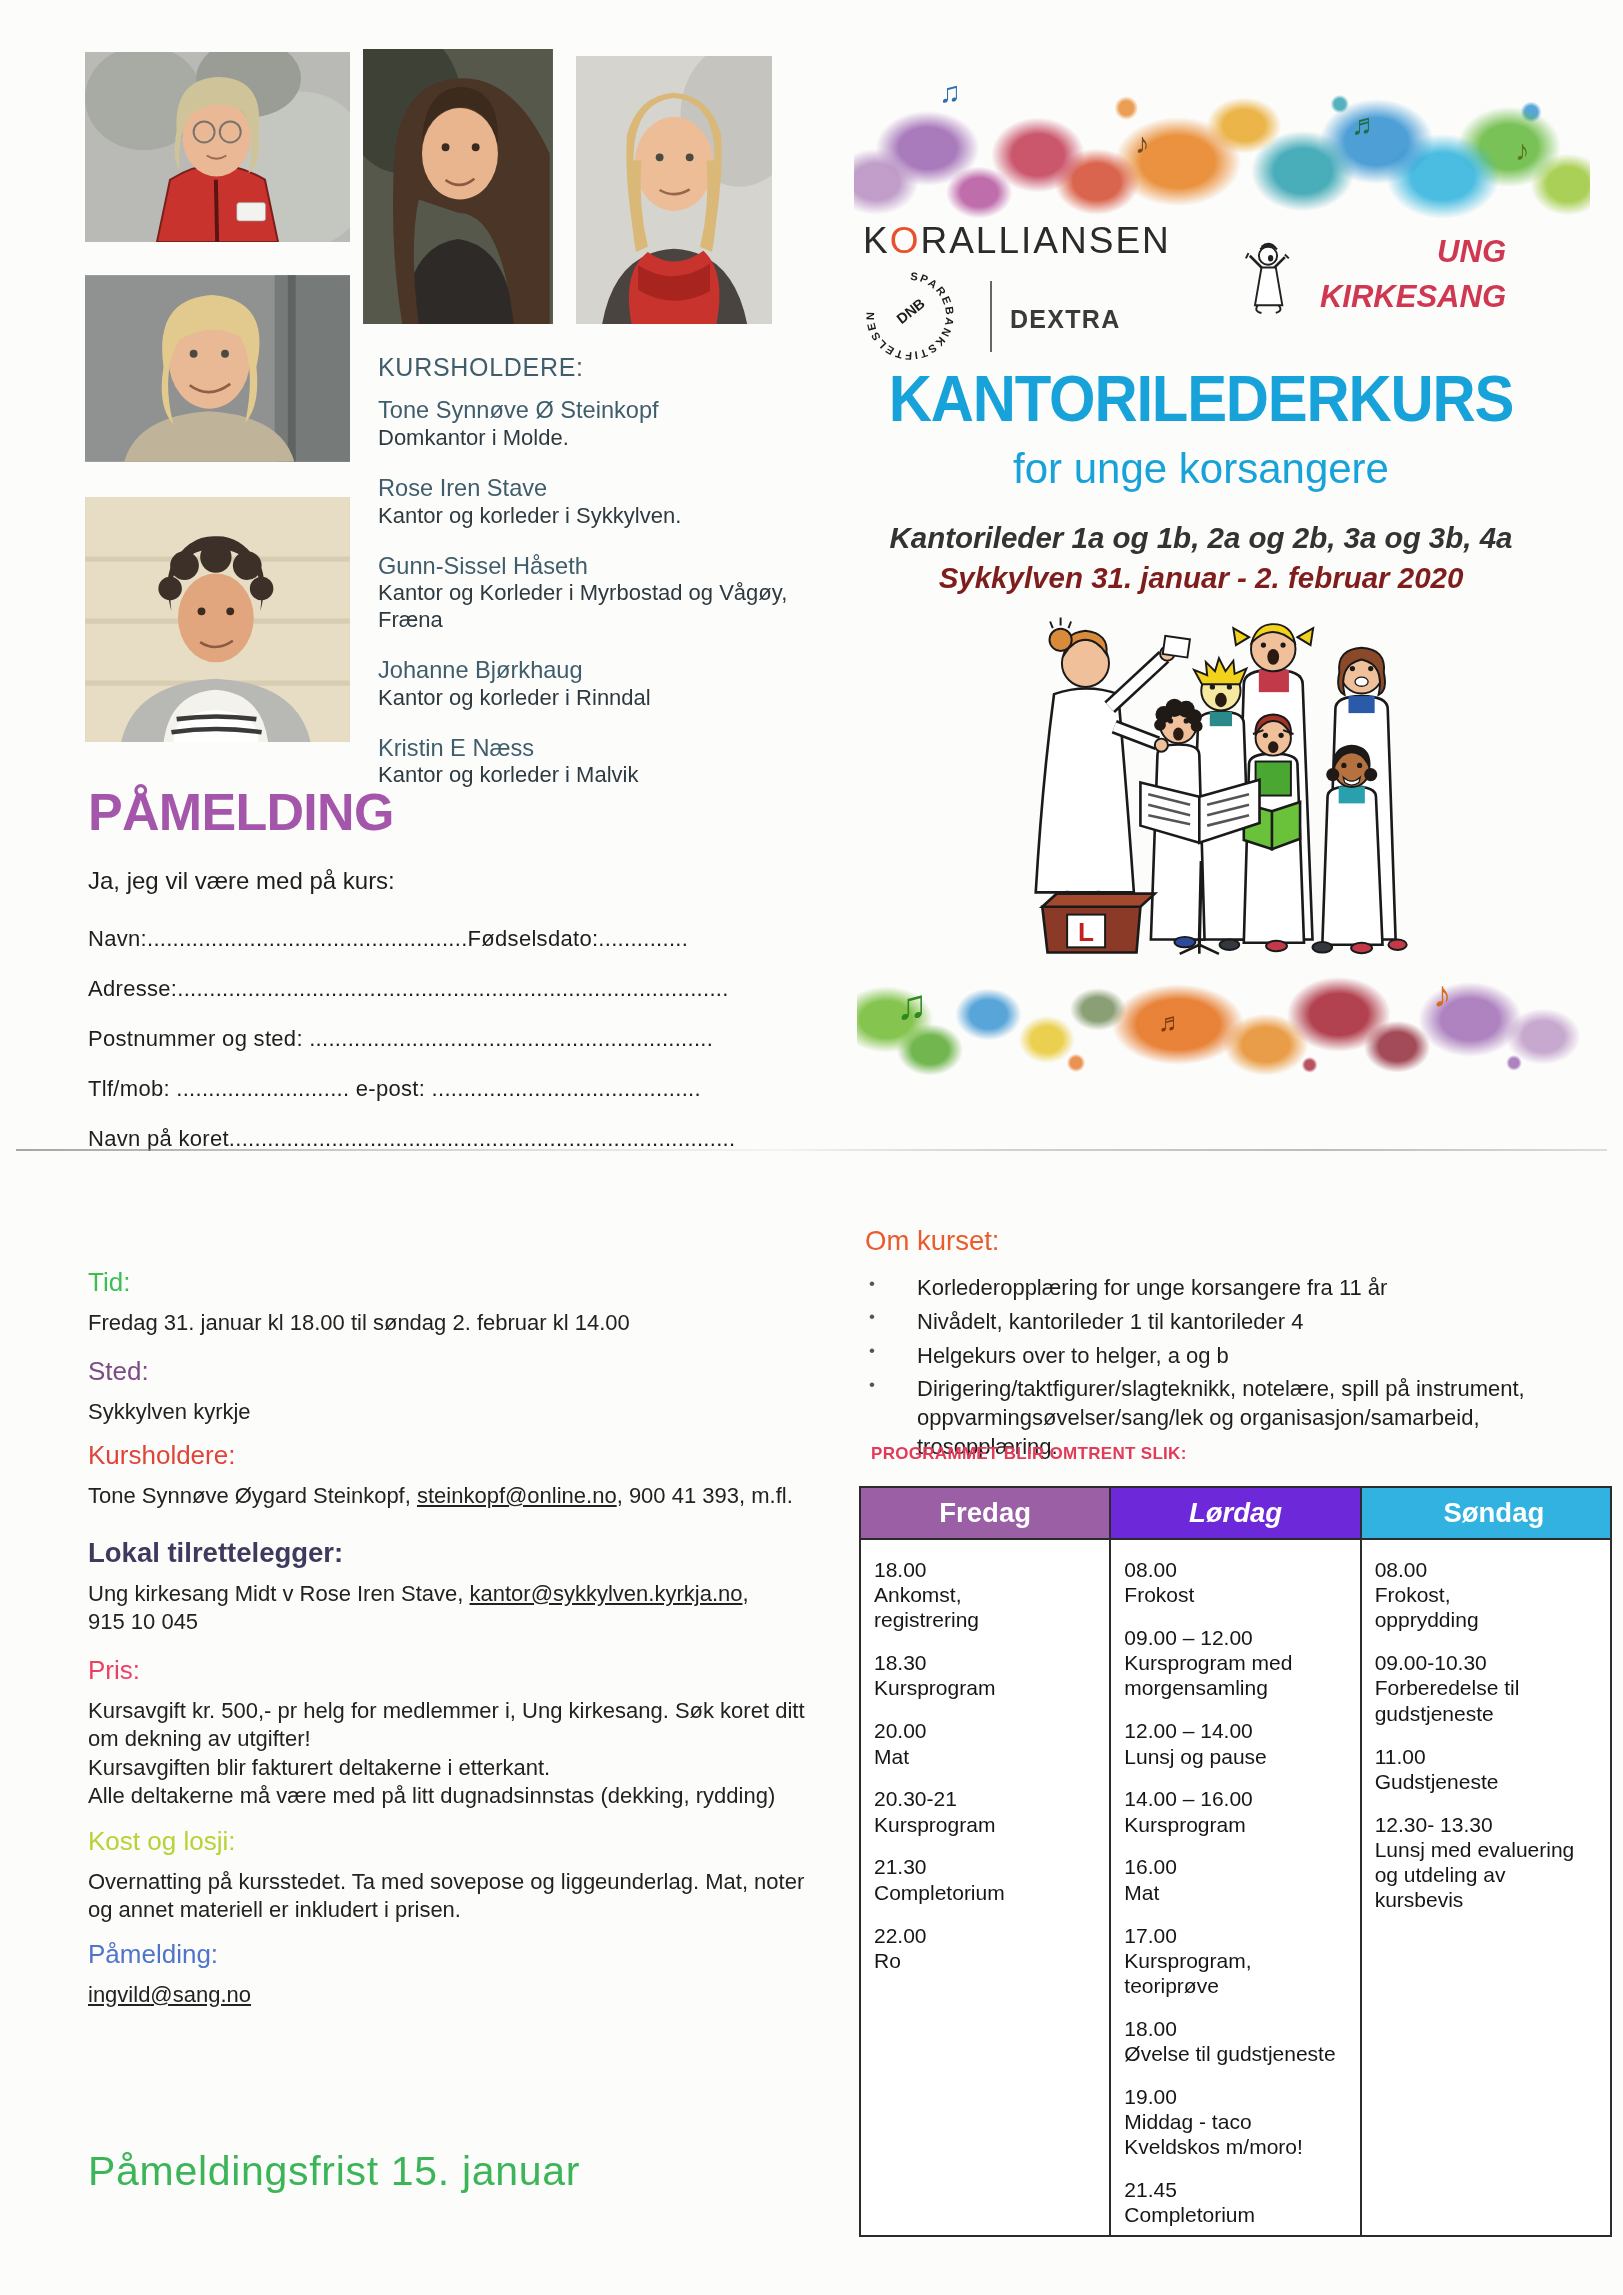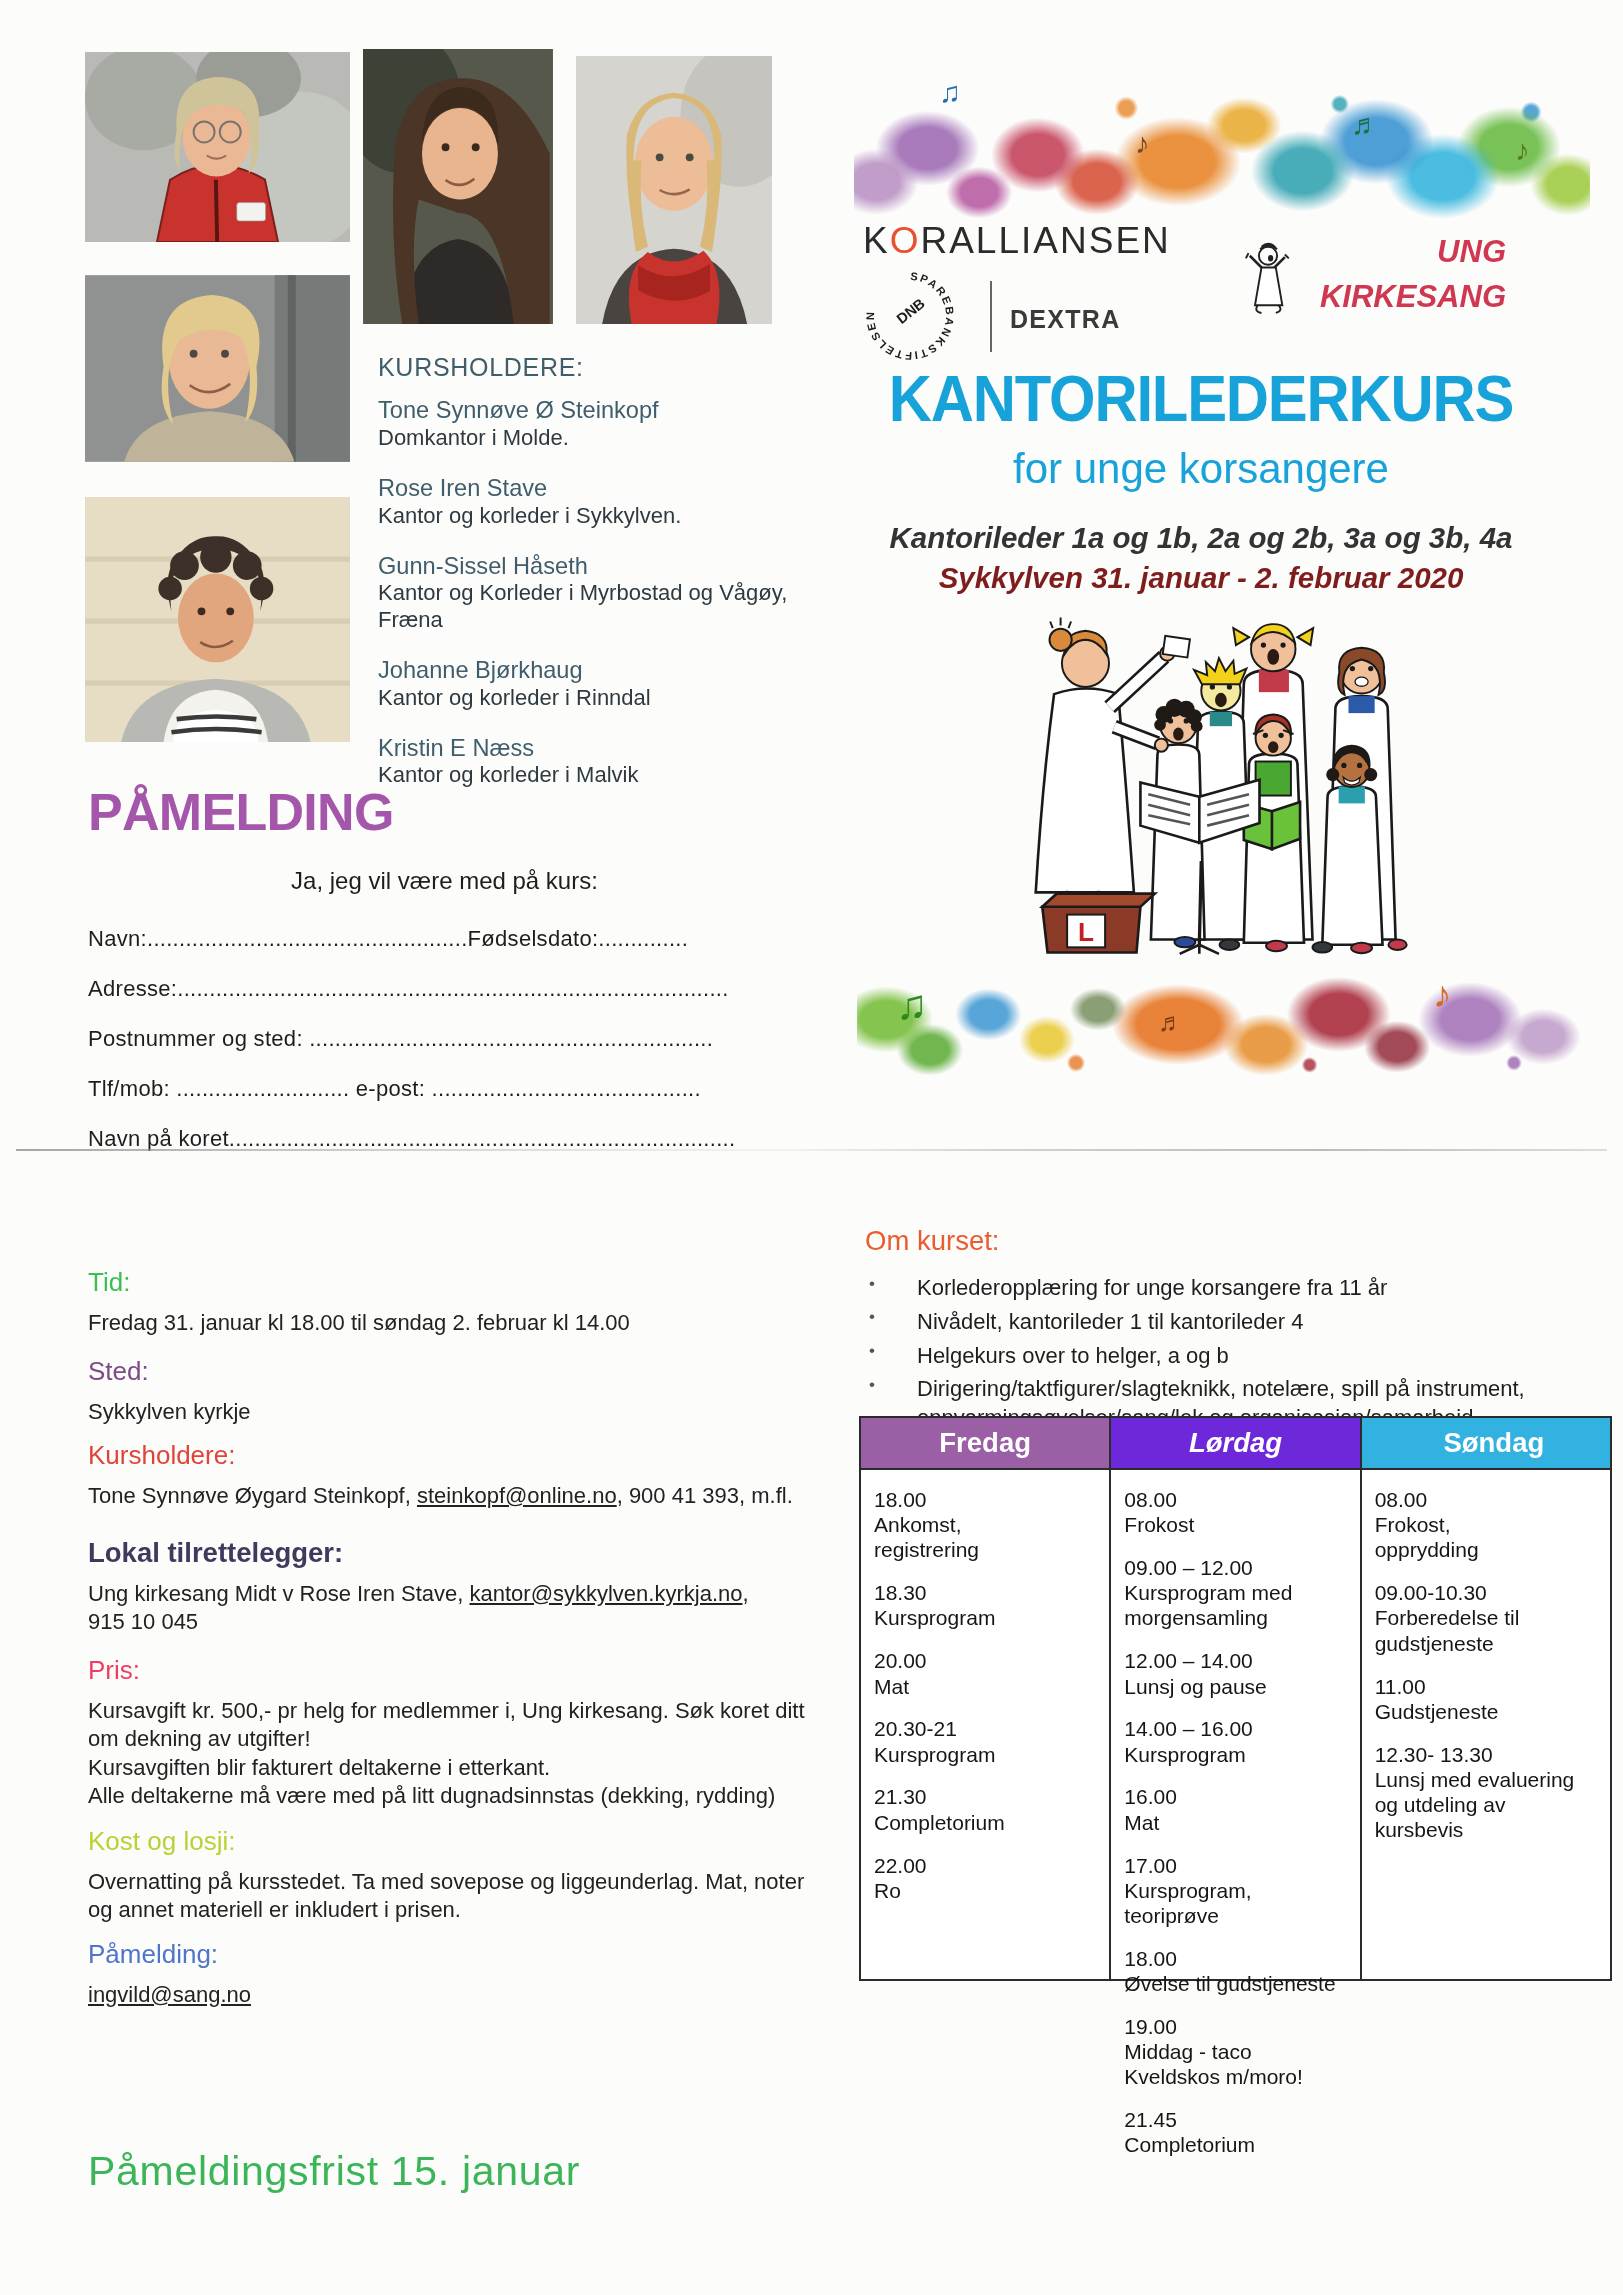--- a/index.html
+++ b/index.html
@@ -13,21 +13,21 @@
   
   .kh-panel{position:absolute;left:378px;top:353px;width:419px;}
   .kh-heading{font-size:25px;color:#3f5d6b;margin:0 0 14.4px 0;font-weight:400;letter-spacing:0.7px;}
   .kh-entry{margin-bottom:22px;}
   .kh-name{font-size:23.6px;color:#3f5d6b;line-height:1.22;}
   .kh-role{font-size:22px;color:#2e3a40;line-height:1.22;}
 
   
   .pm-wrap{position:absolute;left:88px;top:782px;width:713px;}
   .pm-heading{font-size:52px;font-weight:800;color:#a456aa;letter-spacing:-0.7px;margin:0 0 25px 0;}
-  .pm-intro{font-size:24px;color:#1e1e1e;margin:0 0 31px 0;text-align:center;}
+  .pm-intro{font-size:24px;color:#1e1e1e;margin:0 0 31px 0;}
   .pm-line{font-size:22px;color:#1e1e1e;white-space:nowrap;overflow:hidden;margin-bottom:24px;letter-spacing:0.3px;}
 
   
   .fold-line{position:absolute;left:16.4px;top:1149px;width:1591px;height:2px;opacity:.65;
     background:linear-gradient(to right,#777 0%,#aaa 18%,#ddd 38%,#eee 48%,#bbb 62%,#999 82%,#ccc 100%);}
 
   
   .sec{position:absolute;left:88px;width:727px;}
   .sec-label{font-size:26px;margin:0 0 10.5px 0;font-weight:400;}
   .sec-body{font-size:22px;line-height:1.3;color:#222;}
@@ -67,21 +67,21 @@
   
   .omk{position:absolute;left:865px;top:1225px;width:733px;}
   .omk-heading{font-size:27.5px;color:#ea5b2d;margin:0 0 17px 0;font-weight:400;}
   .omk-list{list-style:none;margin:0;padding:0;}
   .omk-item{position:relative;padding-left:52px;font-size:22px;line-height:1.3;color:#1e1e1e;margin-bottom:5.2px;}
   .omk-bullet{position:absolute;left:3.9px;top:-1.3px;font-size:17px;color:#555;}
 
   .prog-heading{position:absolute;left:871px;top:1444px;font-size:17px;font-weight:700;color:#e23a58;letter-spacing:0.3px;}
 
   
-  .ptable{position:absolute;left:859px;top:1416px;width:753px;height:565px;
+  .ptable{position:absolute;left:859px;top:1486px;width:753px;height:751px;
       display:flex;border:2.6px solid #2b2b2b;box-sizing:border-box;background:#fff;}
   .pcol{flex:1 1 0;display:flex;flex-direction:column;border-right:2px solid #2b2b2b;min-width:0;}
   .pcol:last-child{border-right:none;}
   .pcol-head{height:50px;line-height:50px;text-align:center;color:#fff;font-size:27.5px;font-weight:700;
       border-bottom:2.6px solid #2b2b2b;}
   .head-fredag{background:#9a5fa5;}
   .head-lordag{background:#6d28d9;font-style:italic;}
   .head-sondag{background:#32b2e0;padding-left:16px;}
   .pcol-body{padding:17px 11.8px 6.5px 13px;font-size:21px;line-height:1.2;color:#161616;}
   .pitem{margin-bottom:17.7px;}

